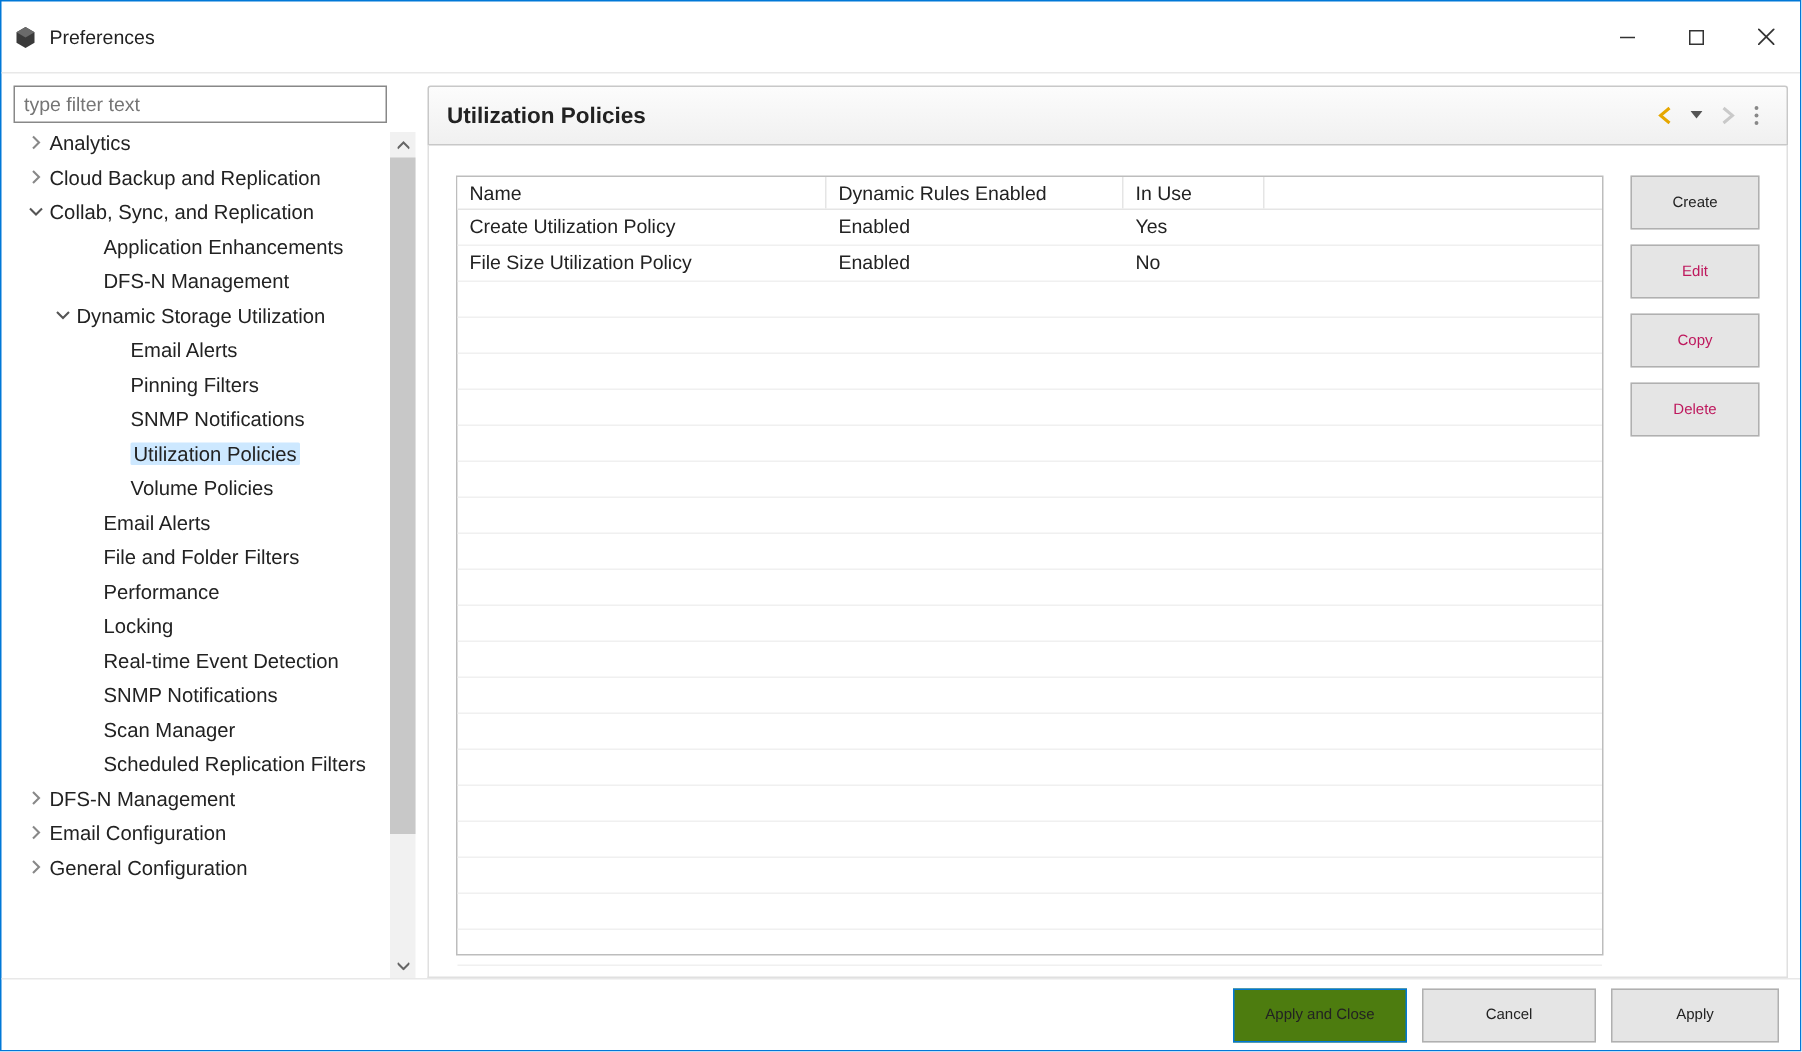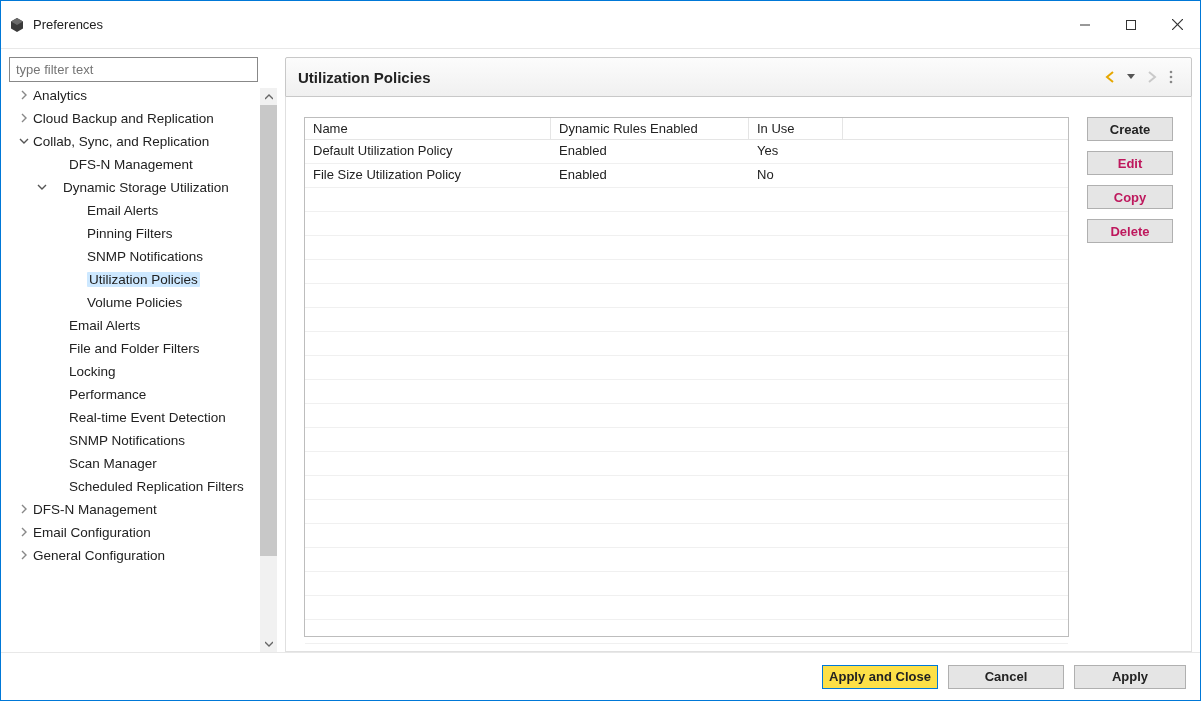--- a/index.html
+++ b/index.html
@@ -71,21 +71,21 @@
     display:flex; align-items:center; justify-content:center;
   }
   .tree-row .arrow svg { display:block; }
   .tree-row.selected .label {
     background:#cde8ff;
     padding:0 2px;
     border-radius:1px;
   }
   .tree-row .label { font-size:13.5px; }
   .indent-0 { padding-left: 8px; }
-  .indent-1 { padding-left: 26px; gap: 12px; }
+  .indent-1 { padding-left: 26px; }
   .indent-2 { padding-left: 44px; }
   .indent-3 { padding-left: 62px; }
   .vscroll {
     width:17px;
     background:#f1f1f1;
     display:flex; flex-direction:column;
     align-items:center;
   }
   .vscroll .arrowbtn {
     width:17px; height:17px;
@@ -135,36 +135,36 @@
   .trow { display:flex; height:24px; border-bottom:1px solid #f0f0f0; }
   .td { padding:3px 8px; font-size:13px; }
   .td.col-rest { border-right:none; }
   .side-buttons {
     width:86px;
     margin-left:18px;
     display:flex; flex-direction:column;
     gap:10px;
   }
   .btn {
-    height:24px;
+    height:36px;
     border:1px solid #b0b0b0;
     background:#e5e5e5;
-    font-size:13px;
-    display:flex; align-items:center; justify-content:center;font-weight:bold;
+    font-size:10px;
+    display:flex; align-items:center; justify-content:center;
   }
   .btn.disabled { color:#be185d; }
   .footer {
     height:48px;
     display:flex; align-items:center; justify-content:flex-end;
     padding:0 14px;
     border-top:1px solid #e8e8e8;
     gap:10px;
   }
   .footer .btn { width:116px; }
-  .footer .btn.primary { border:1px solid #0078d7; background:#fde047;margin-left:27px; }
+  .footer .btn.primary { border:1px solid #0078d7; background:#4d7c0f;margin-left:27px; }
 </style>
 </head>
 <body>
 
 <div class="window">
 
   <div class="titlebar">
     <span class="app-icon">
       <svg width="16" height="16" viewBox="0 0 16 16">
           <polygon points="8,1 14,4.5 14,11.5 8,15 2,11.5 2,4.5" fill="#3a3a3a"></polygon>
@@ -215,20 +215,24 @@
             <div class="tree-row indent-0">
               <span class="arrow">
                 <svg width="10" height="10">
                   <polyline points="1,3 5,7 9,3" fill="none" stroke="#555" stroke-width="1.4"></polyline>
                 </svg>
               </span>
               <span class="label">Collab, Sync, and Replication</span>
             </div>
             <div class="tree-row indent-2">
               <span class="arrow" style="visibility: hidden;"></span>
+              <span class="label">Application Enhancements</span>
+            </div>
+            <div class="tree-row indent-2">
+              <span class="arrow" style="visibility: hidden;"></span>
               <span class="label">DFS-N Management</span>
             </div>
             <div class="tree-row indent-1">
               <span class="arrow">
                 <svg width="10" height="10">
                   <polyline points="1,3 5,7 9,3" fill="none" stroke="#555" stroke-width="1.4"></polyline>
                 </svg>
               </span>
               <span class="label">Dynamic Storage Utilization</span>
             </div>
@@ -255,25 +259,25 @@
             <div class="tree-row indent-2">
               <span class="arrow" style="visibility: hidden;"></span>
               <span class="label">Email Alerts</span>
             </div>
             <div class="tree-row indent-2">
               <span class="arrow" style="visibility: hidden;"></span>
               <span class="label">File and Folder Filters</span>
             </div>
             <div class="tree-row indent-2">
               <span class="arrow" style="visibility: hidden;"></span>
+              <span class="label">Performance</span>
+            </div>
+            <div class="tree-row indent-2">
+              <span class="arrow" style="visibility: hidden;"></span>
               <span class="label">Locking</span>
-            </div>
-            <div class="tree-row indent-2">
-              <span class="arrow" style="visibility: hidden;"></span>
-              <span class="label">Performance</span>
             </div>
             <div class="tree-row indent-2">
               <span class="arrow" style="visibility: hidden;"></span>
               <span class="label">Real-time Event Detection</span>
             </div>
             <div class="tree-row indent-2">
               <span class="arrow" style="visibility: hidden;"></span>
               <span class="label">SNMP Notifications</span>
             </div>
             <div class="tree-row indent-2">
@@ -359,21 +363,21 @@
       <div class="content">
         <div class="table-wrap">
           <div class="thead">
             <div class="th col-name">Name</div>
             <div class="th col-dyn">Dynamic Rules Enabled</div>
             <div class="th col-use">In Use</div>
             <div class="th col-rest"></div>
           </div>
           <div class="tbody" id="tbody">
               <div class="trow">
-                <div class="td col-name">Default Utilization Policy</div>
+                <div class="td col-name">Create Utilization Policy</div>
                 <div class="td col-dyn">Enabled</div>
                 <div class="td col-use">Yes</div>
                 <div class="td col-rest"></div>
               </div>
               <div class="trow">
                 <div class="td col-name">File Size Utilization Policy</div>
                 <div class="td col-dyn">Enabled</div>
                 <div class="td col-use">No</div>
                 <div class="td col-rest"></div>
               </div>

